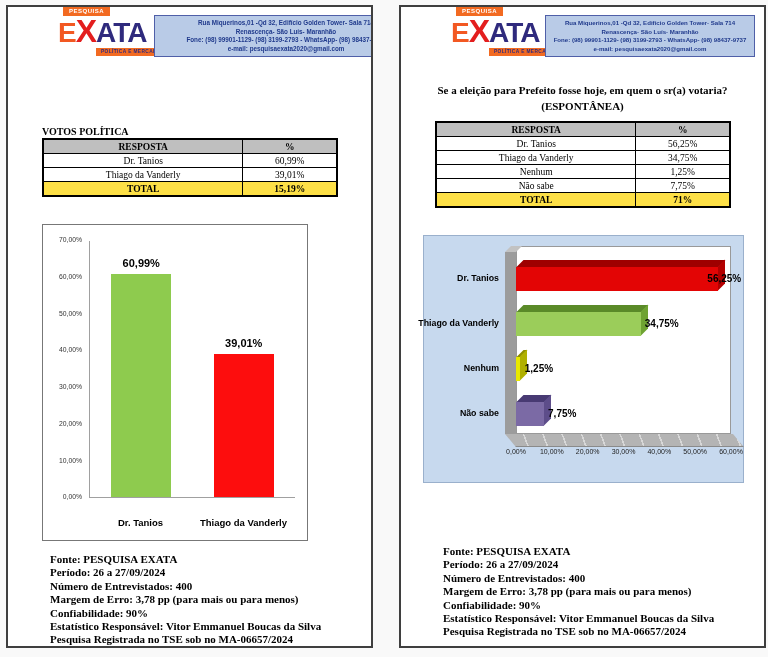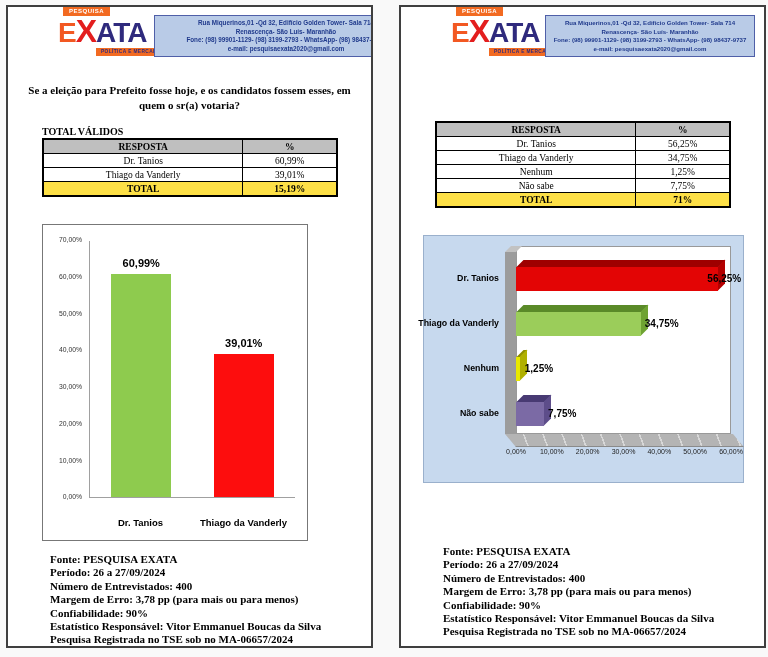--- a/index.html
+++ b/index.html
@@ -106,24 +106,23 @@
     <span class="logo-strip">POLÍTICA E MERCADO</span>
   </div>
   <div class="addr">
     <div>Rua Miquerinos,01 -Qd 32,  Edifício Golden Tower- Sala 714</div>
     <div>Renascença- São Luís- Maranhão</div>
     <div>Fone: (98) 99901-1129- (98) 3199-2793 - WhatsApp- (98) 98437-9737</div>
     <div>e-mail: pesquisaexata2020@gmail.com</div>
   </div>
 
   <div class="titleblock">
-    <div>Se a eleição para Prefeito fosse hoje, e os candidatos fossem esses, em quem o sr(a) votaria?</div>
-  </div>
-
-  <div class="section-label">TOTAL VÁLIDOS</div>
+  </div>
+
+  <div class="section-label">VOTOS POLÍTICA</div>
 
   <table class="data-table">
     <colgroup>
         <col style="width:68%">
         <col style="width:32%">
       </colgroup>
     <tbody>
       <tr>
         <th>RESPOSTA</th>
         <th>%</th>
@@ -189,20 +188,24 @@
     <span class="logo-main"><span class="logo-e">E</span><span class="logo-x">X</span><span class="logo-ata">ATA</span></span>
     <span class="logo-strip">POLÍTICA E MERCADO</span>
   </div>
   <div class="addr">
     <div>Rua Miquerinos,01 -Qd 32,  Edifício Golden Tower- Sala 714</div>
     <div>Renascença- São Luís- Maranhão</div>
     <div>Fone: (98) 99901-1129- (98) 3199-2793 - WhatsApp- (98) 98437-9737</div>
     <div>e-mail: pesquisaexata2020@gmail.com</div>
   </div>
 
+  <div class="titleblock">
+    <div>Se a eleição para Prefeito fosse hoje, em quem o sr(a) votaria?</div>
+    <div class="mode">(ESPONTÂNEA)</div>
+  </div>
 
   <table class="data-table">
     <colgroup>
         <col style="width:68%">
         <col style="width:32%">
       </colgroup>
     <tbody>
       <tr>
         <th>RESPOSTA</th>
         <th>%</th>

